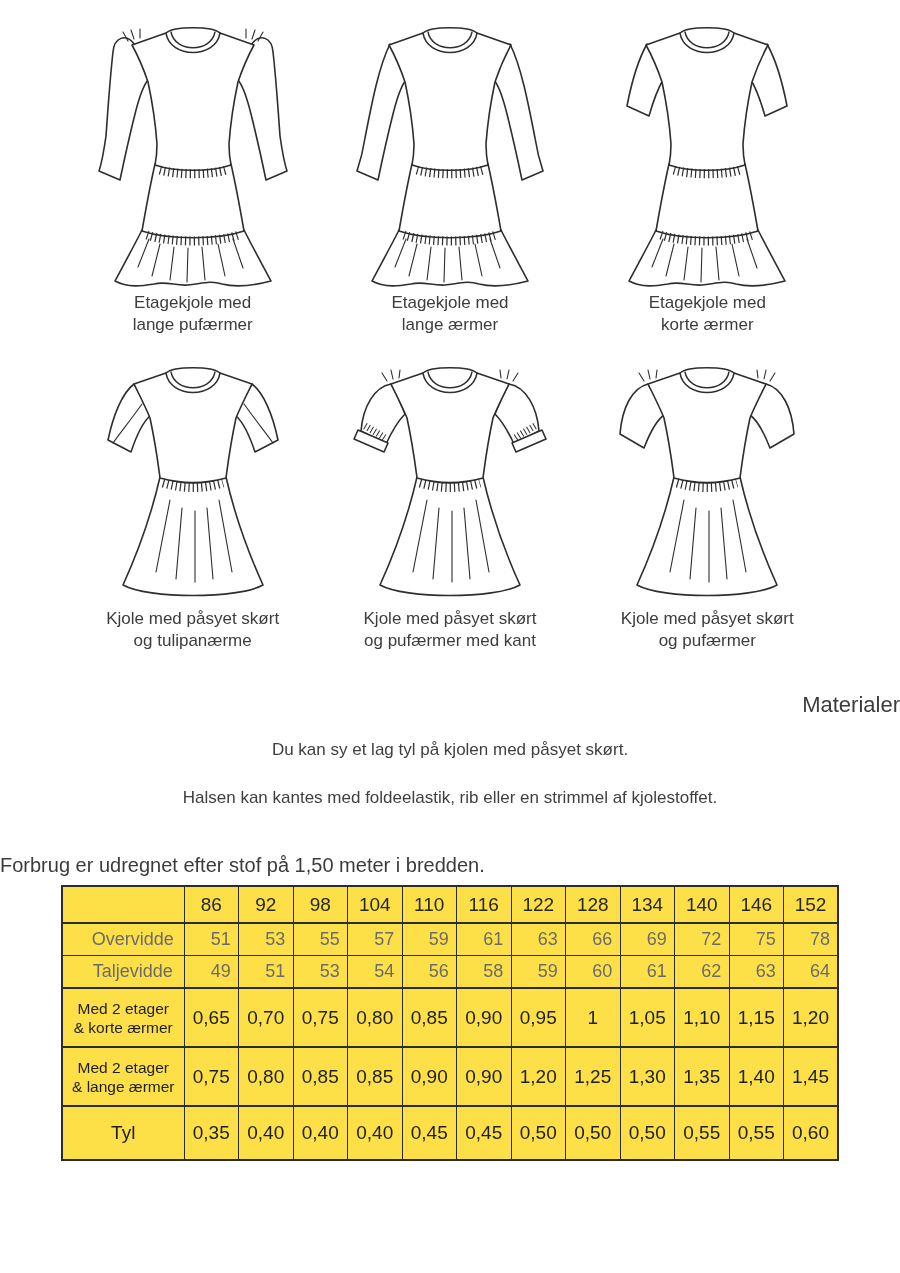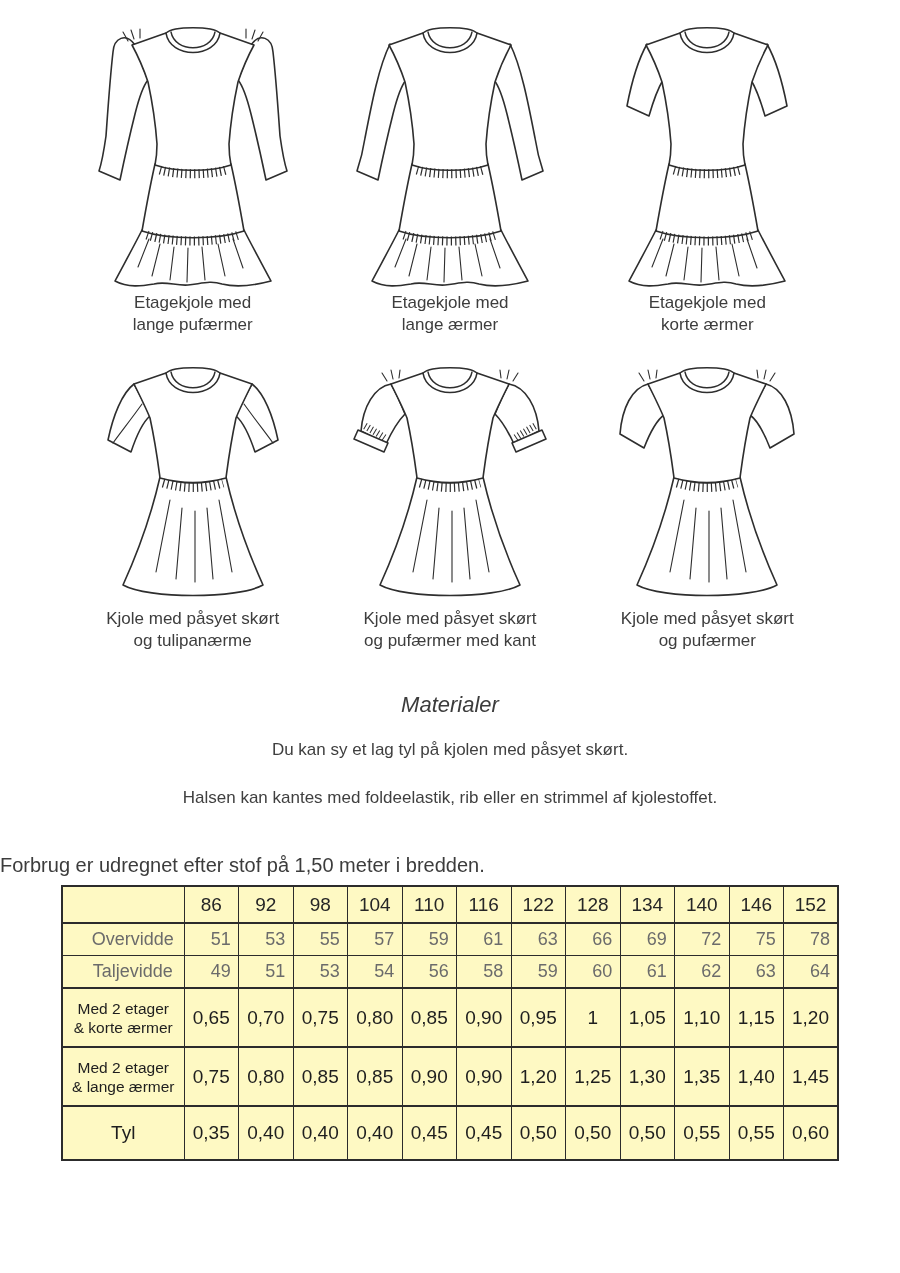--- a/index.html
+++ b/index.html
@@ -14,26 +14,26 @@
   .figure{width:268px;text-align:center;}
   .figure svg{display:block;margin:0 auto;}
   .caption{font-size:17px;line-height:22px;color:#3d3d3d;margin-top:2px;font-weight:300;}
   
   .o{fill:#ffffff;stroke:#2e2e2e;stroke-width:1.6;stroke-linejoin:round;stroke-linecap:round;}
   .l{fill:none;stroke:#2e2e2e;stroke-width:1.4;stroke-linecap:round;}
   .f{fill:none;stroke:#2e2e2e;stroke-width:1.1;stroke-linecap:round;}
   .gather{fill:none;stroke:#2e2e2e;stroke-width:9;stroke-dasharray:1.2 3.1;}
   .gather2{fill:none;stroke:#2e2e2e;stroke-width:7;stroke-dasharray:1 2.6;}
   
-  .section-title{text-align:center;font-size:22px;font-weight:400;color:#3c3c3c;margin:40px 0 0;font-style:italic;}
+  .section-title{text-align:right;font-size:22px;font-weight:400;color:#3c3c3c;margin:40px 0 0;}
   .para{text-align:center;font-size:17px;line-height:24px;font-weight:300;margin:20px 40px 0;}
   .para.second{margin-top:24px;}
   
   .table-title{text-align:left;font-size:20px;color:#3c3c3c;margin:44px 0 0;font-weight:400;}
-  table.size-table{border-collapse:collapse;margin:8px auto 0;table-layout:fixed;width:778px;border:2px solid #2c2c2c;background:#fef9c3;}
+  table.size-table{border-collapse:collapse;margin:8px auto 0;table-layout:fixed;width:778px;border:2px solid #2c2c2c;background:#fde047;}
   table.size-table td{border:1px solid #2c2c2c;text-align:center;padding:0;overflow:hidden;}
   tr.hdr td{height:35px;font-size:19px;color:#262626;}
   tr.meas td{height:31px;font-size:18px;color:#6b6b6b;padding-left:19px;}
   tr.cons td{height:57px;font-size:19px;color:#1e1e1e;}
   tr.tyl td{height:52px;}
   tr.thick td{border-top-width:2px;}
   td.rowlabel{font-size:17px;color:#6b6b6b;}
   td.rowlabel.twoline{font-size:15.5px;line-height:19px;}
   
   .footer{text-align:center;font-size:15.5px;line-height:23px;margin-top:12px;color:#3f3f3f;font-weight:300;}

